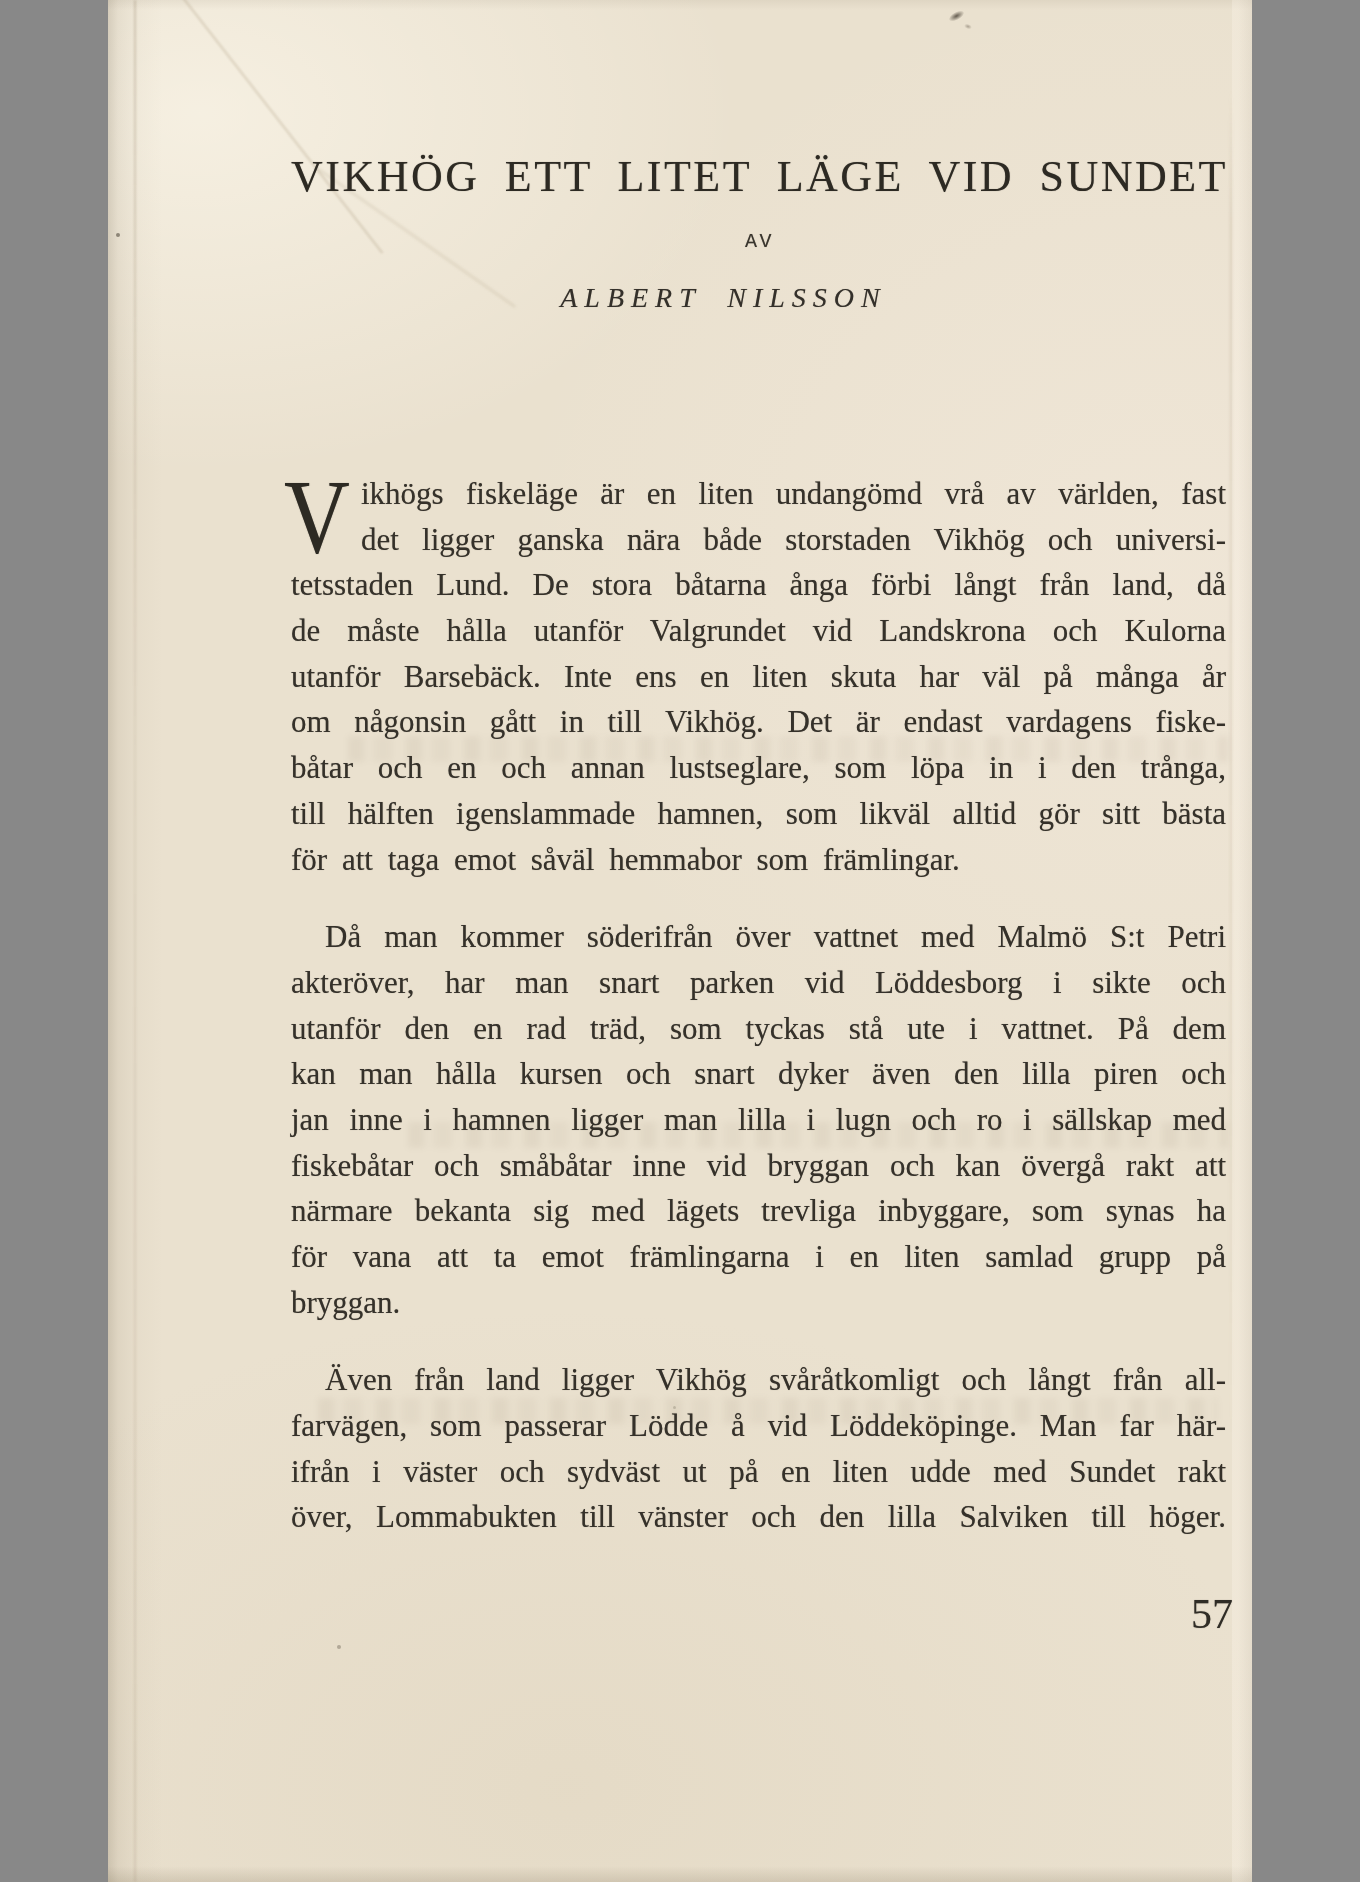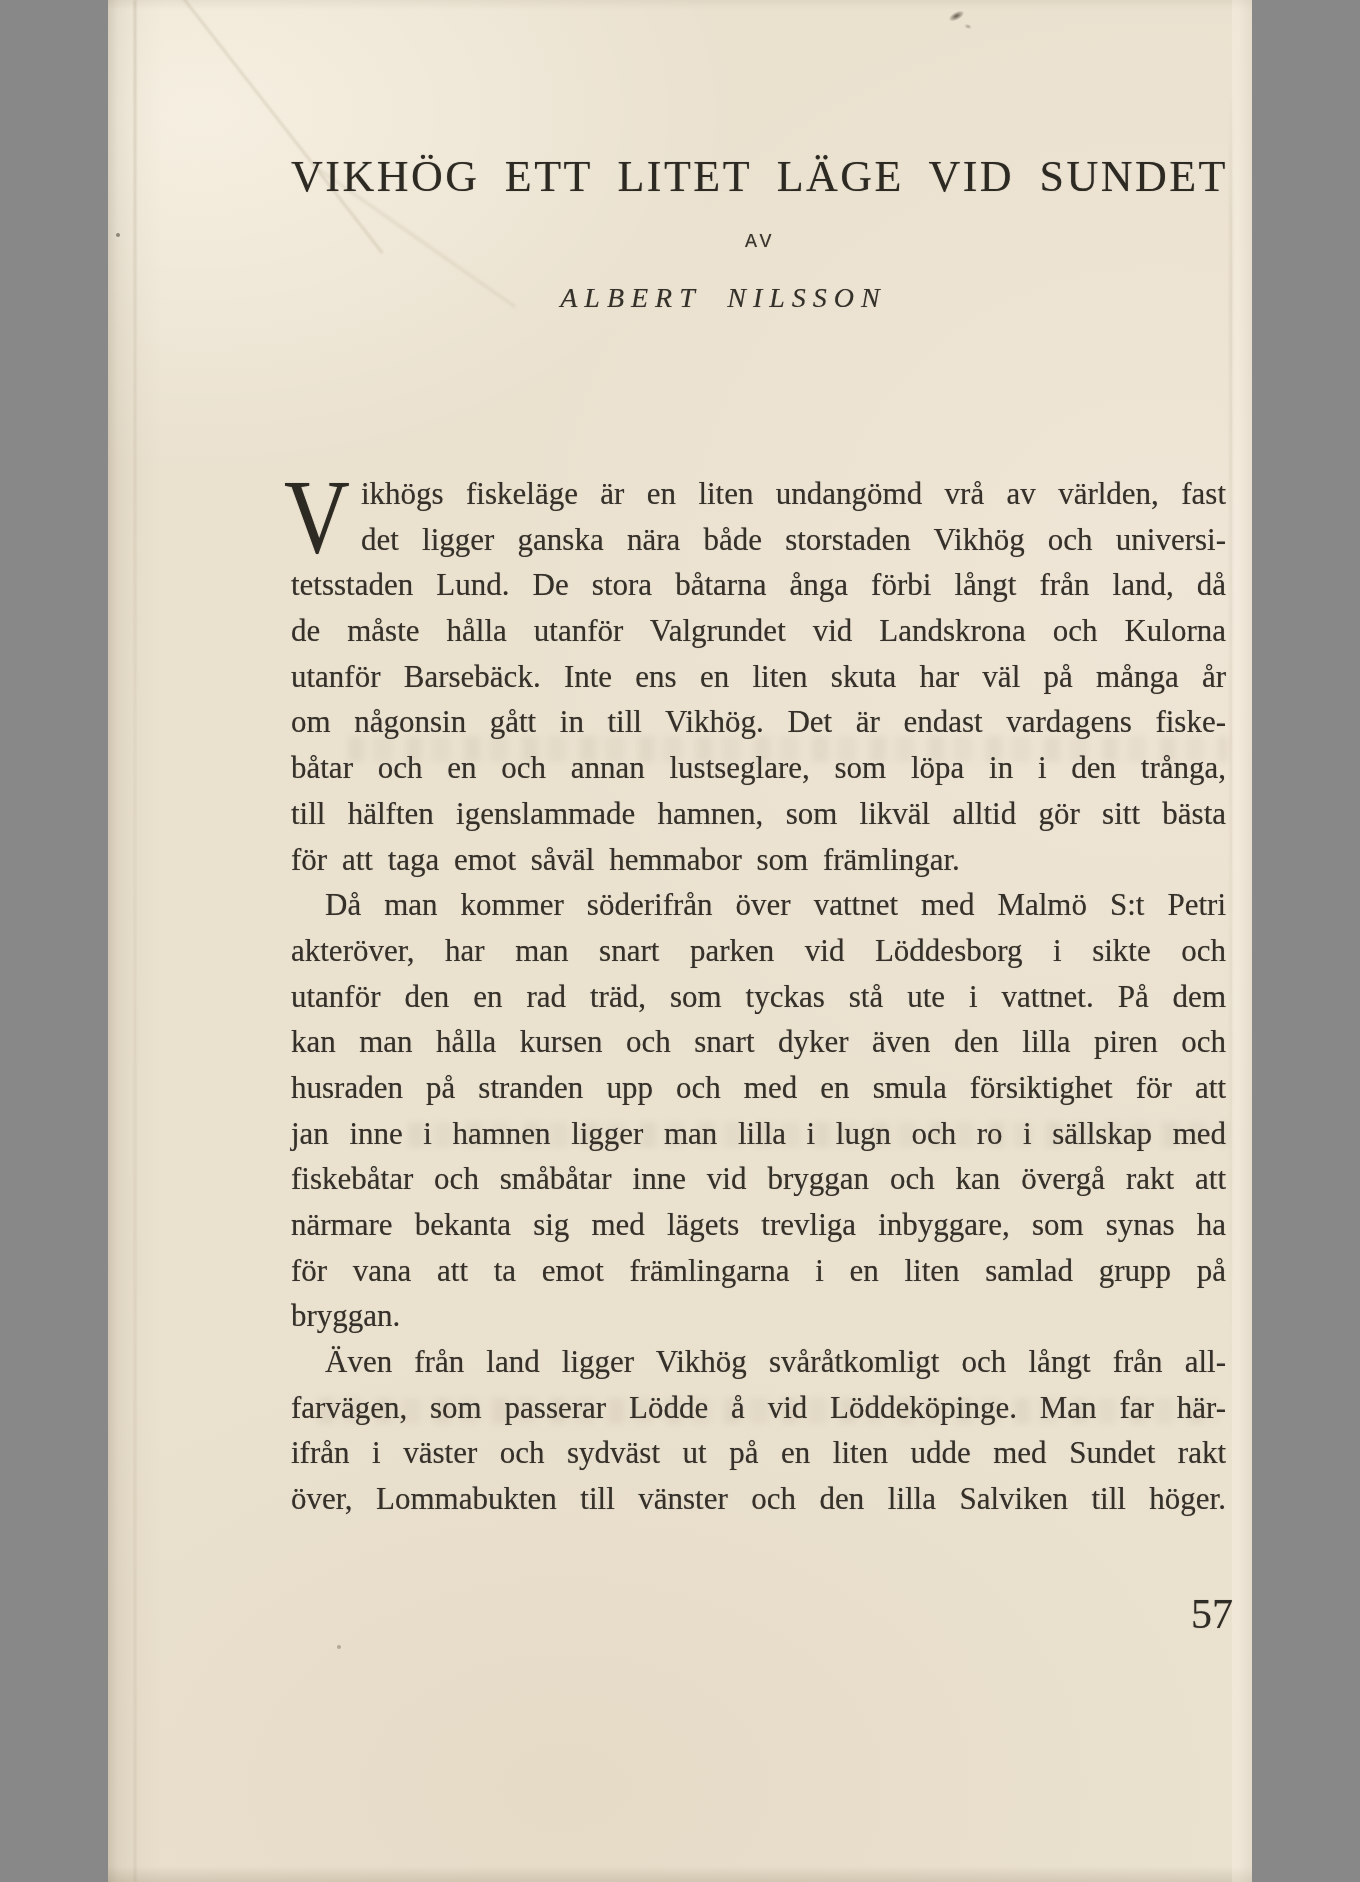--- a/index.html
+++ b/index.html
@@ -78,21 +78,21 @@
     position:absolute;left:183px;top:471px;width:935px;
     font-size:31px;color:#35312a;
     text-shadow:0 0 0.7px rgba(50,46,38,0.5);
   }
   .line{
     height:45.7px;line-height:45.7px;
     text-align:justify;text-align-last:justify;
     word-spacing:1px;white-space:nowrap;
   }
   .line.drop{padding-left:70px;}
-  .line.indent{text-indent:34px;}
+  .line.indent{text-indent:34px;margin-top:32px;}
   .line.end{text-align-last:left;word-spacing:7px;white-space:normal;}
 
   .pagenum{
     position:absolute;left:1083px;top:1593px;
     font-size:42px;line-height:42px;color:#302d26;
     text-shadow:0 0 1px rgba(45,42,35,0.45);
   }
 </style>
 </head>
 <body>
@@ -126,21 +126,20 @@
       <div class="line">de måste hålla utanför Valgrundet vid Landskrona och Kulorna</div>
       <div class="line">utanför Barsebäck. Inte ens en liten skuta har väl på många år</div>
       <div class="line">om någonsin gått in till Vikhög. Det är endast vardagens fiske-</div>
       <div class="line">båtar och en och annan lustseglare, som löpa in i den trånga,</div>
       <div class="line">till hälften igenslammade hamnen, som likväl alltid gör sitt bästa</div>
       <div class="line end">för att taga emot såväl hemmabor som främlingar.</div>
       <div class="line indent">Då man kommer söderifrån över vattnet med Malmö S:t Petri</div>
       <div class="line">akteröver, har man snart parken vid Löddesborg i sikte och</div>
       <div class="line">utanför den en rad träd, som tyckas stå ute i vattnet. På dem</div>
       <div class="line">kan man hålla kursen och snart dyker även den lilla piren och</div>
-      <div class="line">husraden på stranden upp och med en smula försiktighet för att</div>
       <div class="line">jan inne i hamnen ligger man lilla i lugn och ro i sällskap med</div>
       <div class="line">fiskebåtar och småbåtar inne vid bryggan och kan övergå rakt att</div>
       <div class="line">närmare bekanta sig med lägets trevliga inbyggare, som synas ha</div>
       <div class="line">för vana att ta emot främlingarna i en liten samlad grupp på</div>
       <div class="line end">bryggan.</div>
       <div class="line indent">Även från land ligger Vikhög svåråtkomligt och långt från all-</div>
       <div class="line">farvägen, som passerar Lödde å vid Löddeköpinge. Man far här-</div>
       <div class="line">ifrån i väster och sydväst ut på en liten udde med Sundet rakt</div>
       <div class="line">över, Lommabukten till vänster och den lilla Salviken till höger.</div>
     </div>

